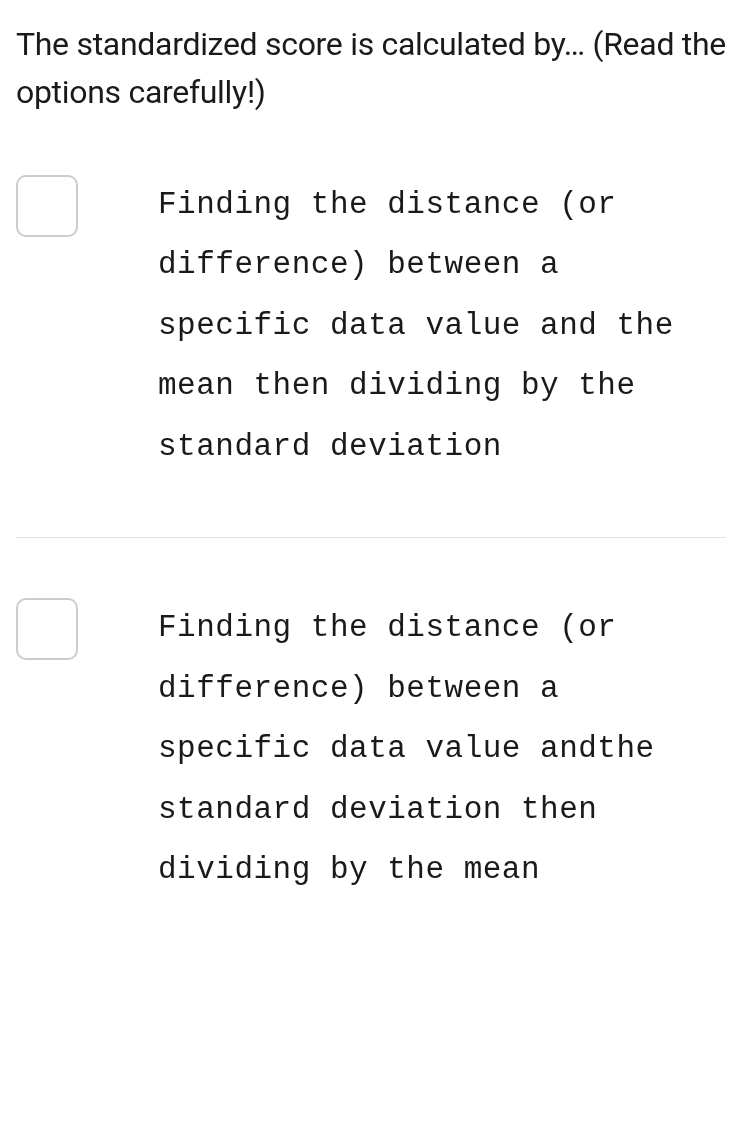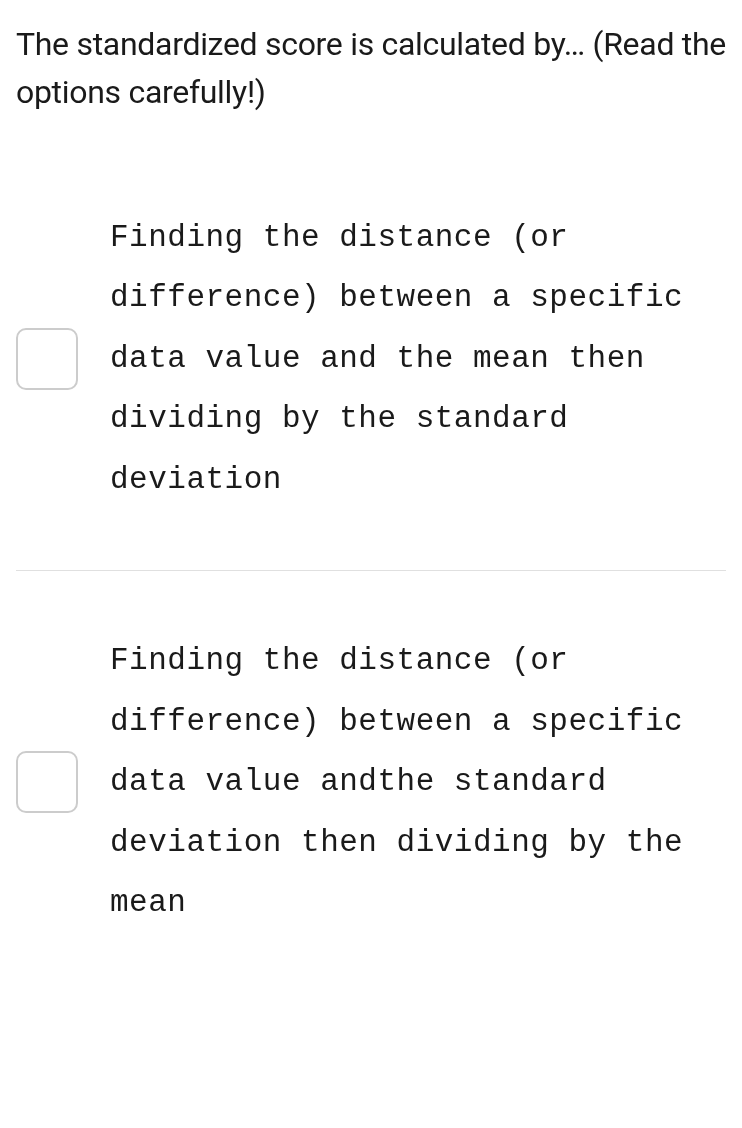--- a/index.html
+++ b/index.html
@@ -12,32 +12,32 @@
       height: 1128px;
       font-family: -apple-system, BlinkMacSystemFont, 'Segoe UI', Roboto, sans-serif;
       background: #ffffff;
       color: #1a1a1a;
       padding: 20px 16px;
     }
     .question {
       font-size: 32px;
       line-height: 1.5;
       letter-spacing: -0.3px;
-      margin-bottom: 92px;
+      margin-bottom: 59px;
       font-weight: 400;
       color: #1a1a1a;
     }
     .options {
       display: flex;
       flex-direction: column;
     }
     .option-row {
       display: flex;
-      align-items: center;
-      gap: 32px;
+      align-items: flex-start;
+      gap: 80px;
       padding: 60px 0;
     }
     .option-row:first-child {
       padding-top: 0;
       border-bottom: 1px solid #e0e0e0;
     }
     .option-row:last-child {
       padding-bottom: 0;
     }
     .checkbox {

